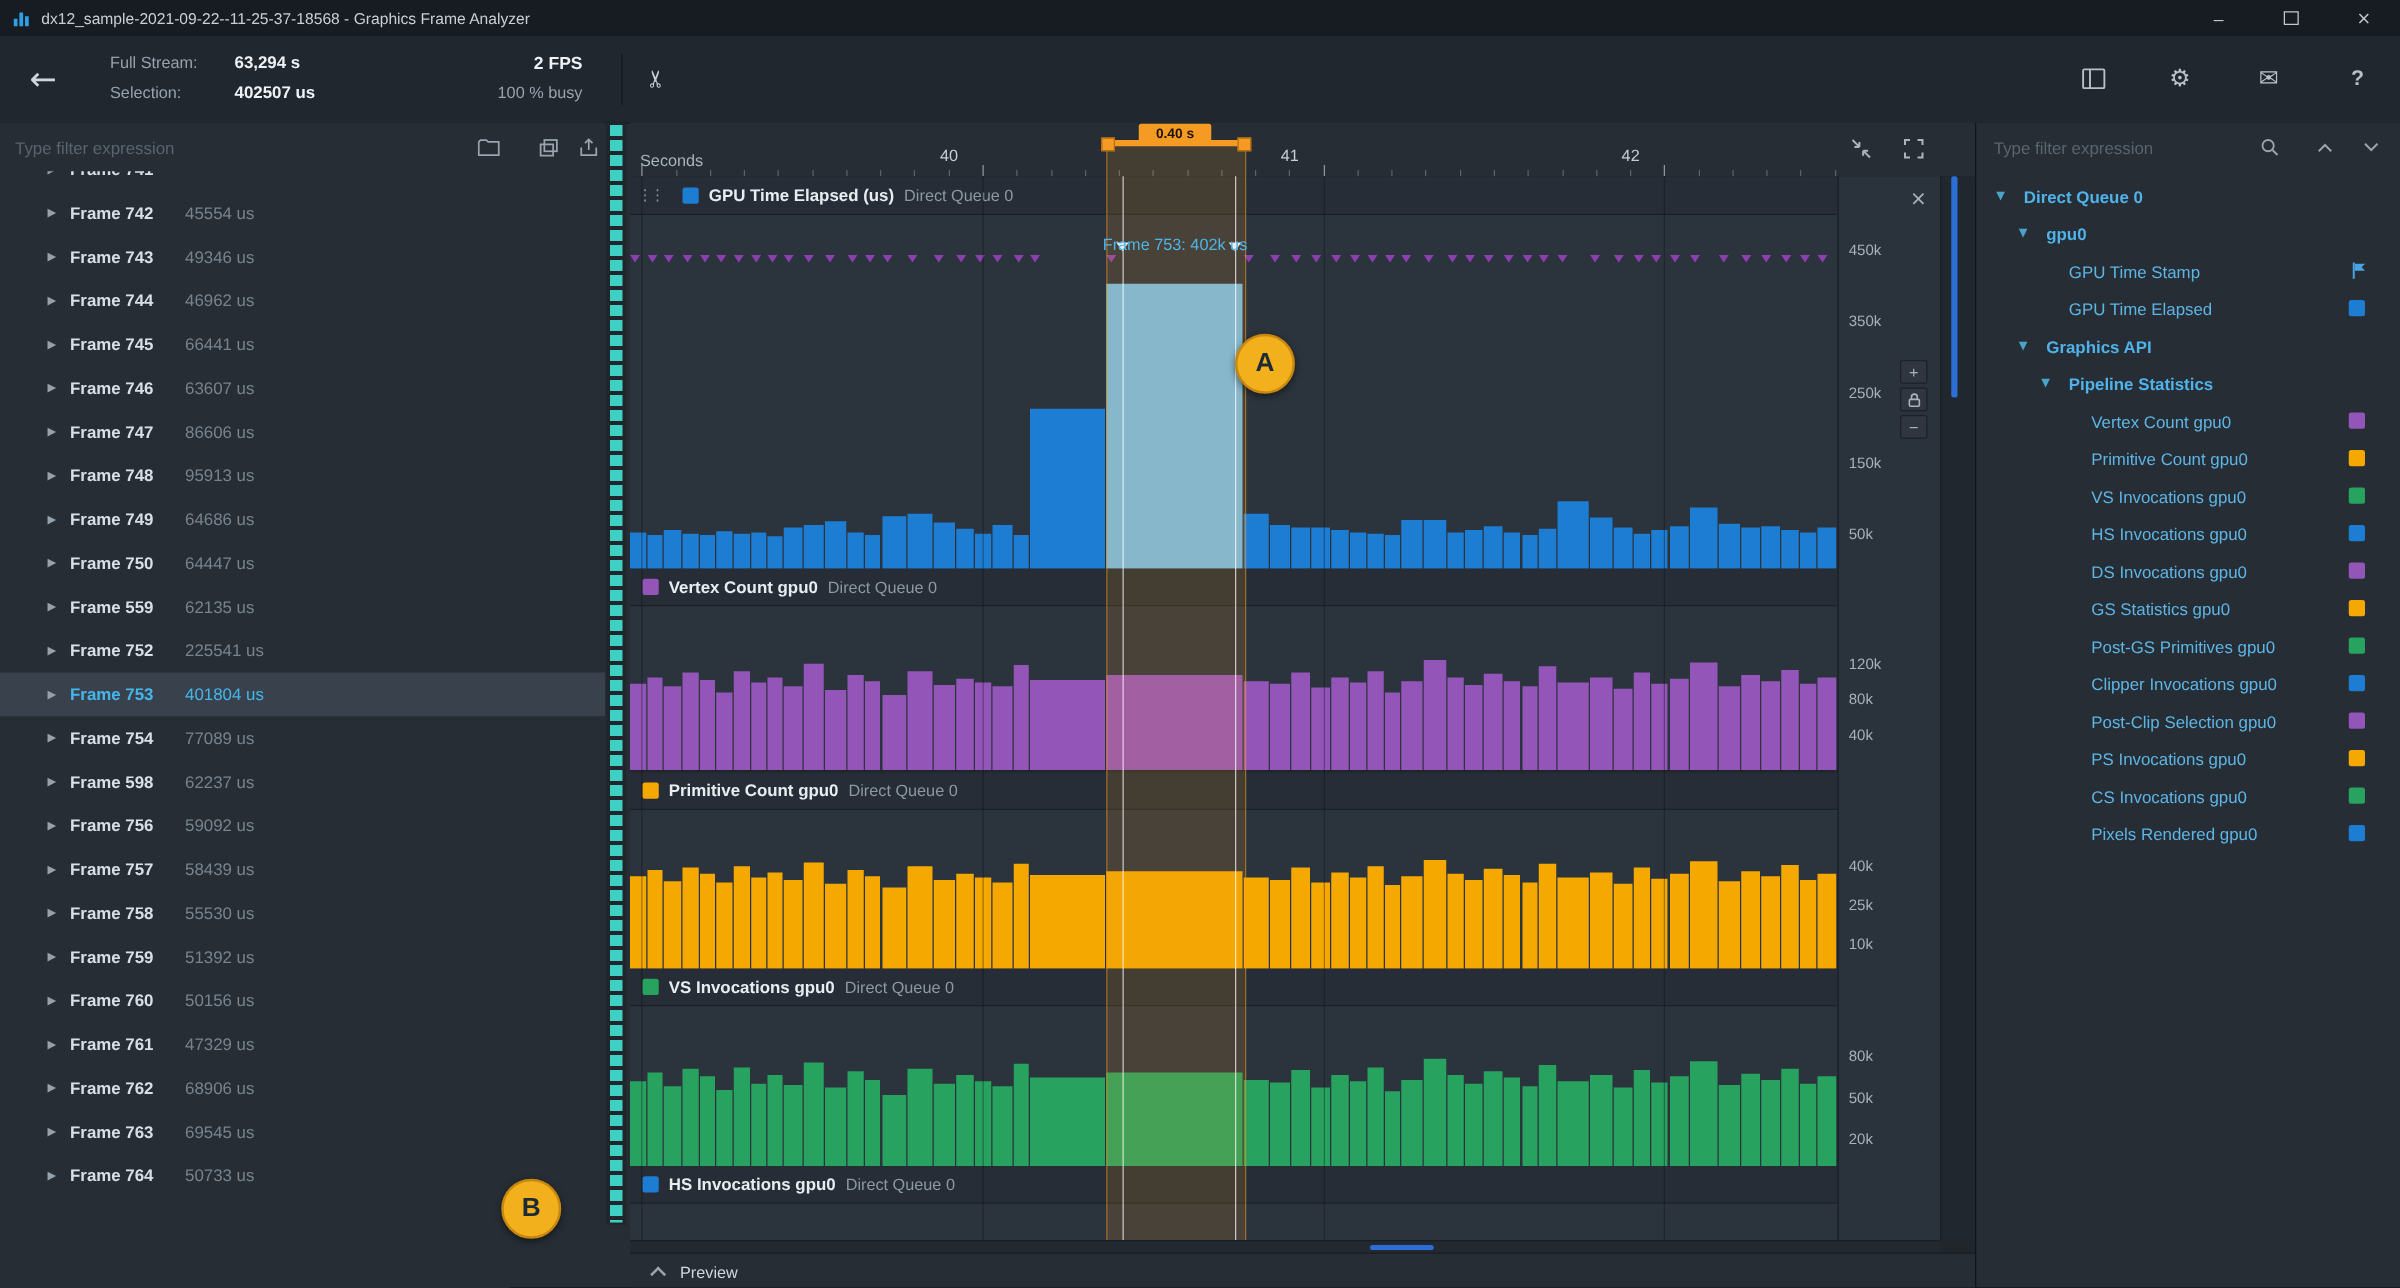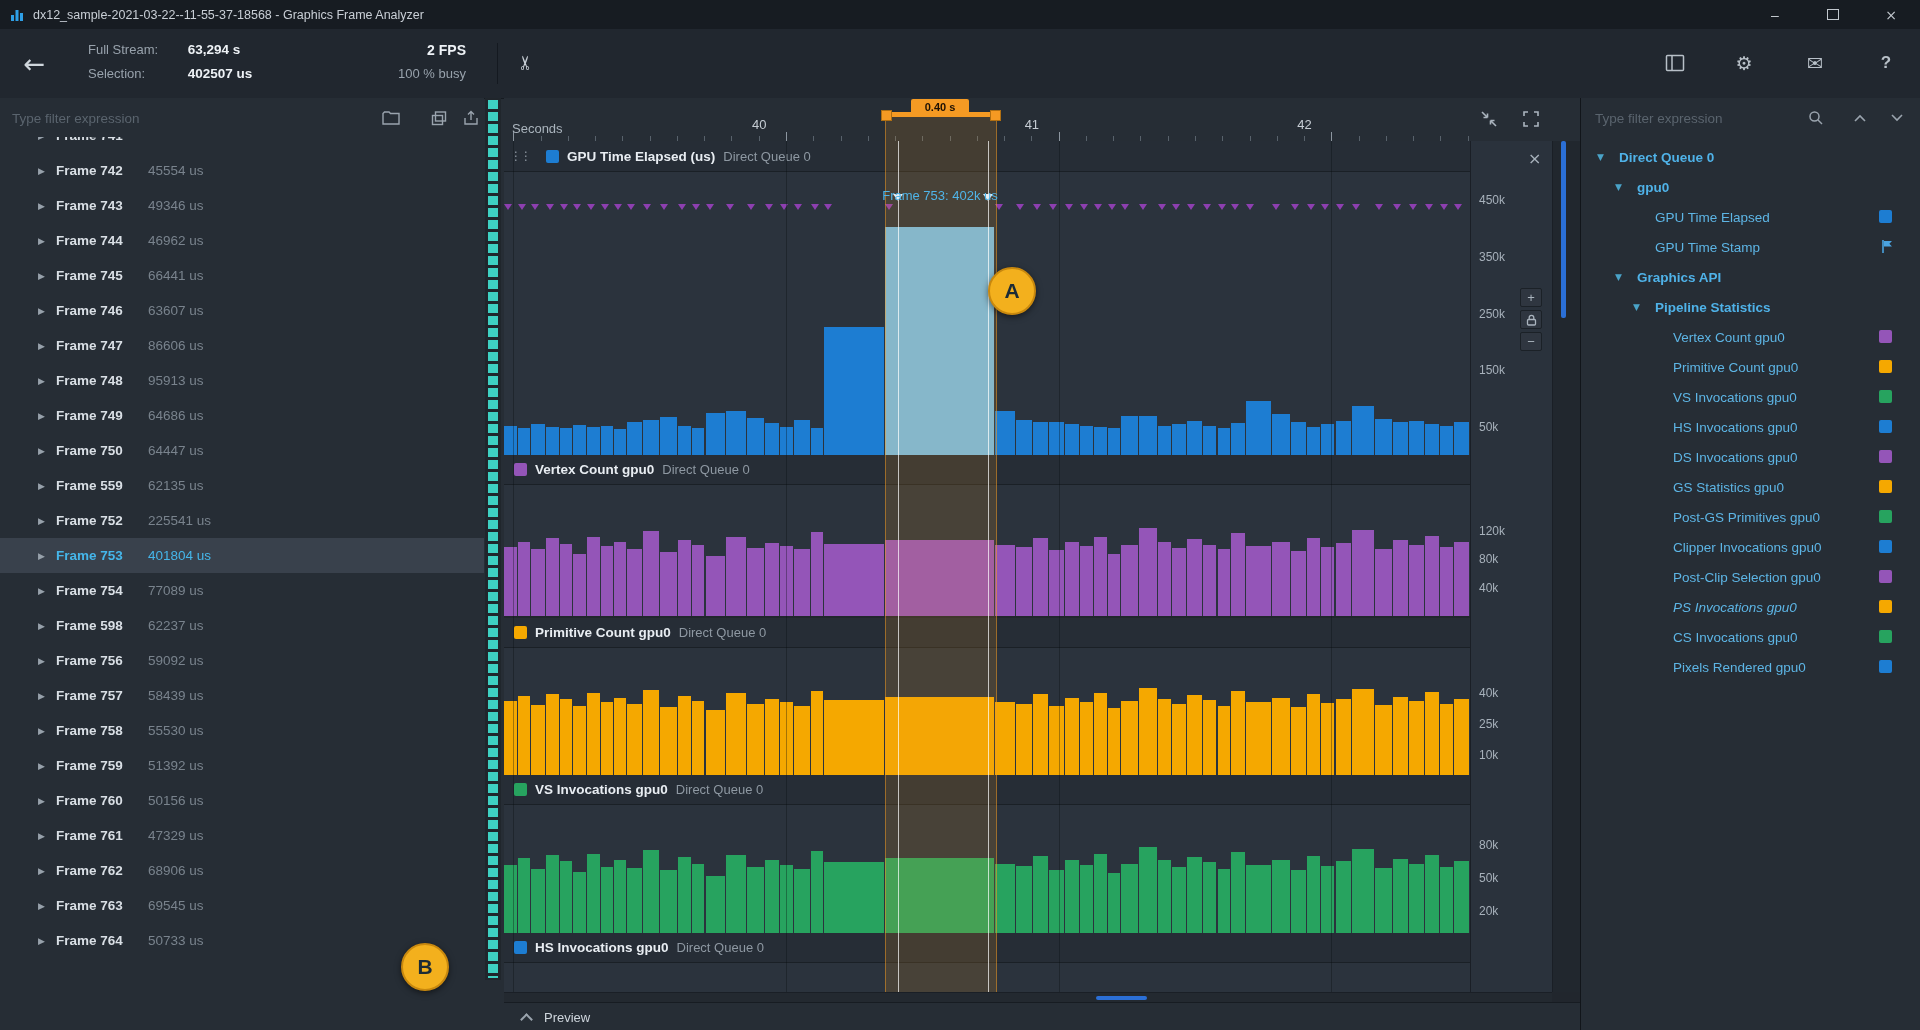--- a/index.html
+++ b/index.html
@@ -150,21 +150,21 @@
 <div id="app">
 
   <div id="titlebar">
     <span class="app-ico">
       <svg width="14" height="14" viewBox="0 0 14 14">
         <rect x="1" y="7" width="3" height="6" fill="#2e9fe6"></rect>
         <rect x="5.5" y="2" width="3" height="11" fill="#2e9fe6"></rect>
         <rect x="10" y="5" width="3" height="8" fill="#2e9fe6"></rect>
       </svg>
     </span>
-    <span id="title-text">dx12_sample-2021-03-22--11-55-37-18568 - Graphics Frame Analyzer</span>
+    <span id="title-text">dx12_sample-2021-09-22--11-25-37-18568 - Graphics Frame Analyzer</span>
     <div id="win-controls">
       <span class="winbtn">–</span>
       <span class="winbtn">
           <span class="box"></span>
         </span>
       <span class="winbtn glyph">×</span>
     </div>
   </div>
 
   <div id="toolbar">
@@ -811,33 +811,33 @@
         <div class="tree-row" style="padding-left: 16px;">
           <span class="tree-tri glyph">▼</span>
           <span class="tree-label bold">Direct Queue 0</span>
         </div>
         <div class="tree-row" style="padding-left: 34px;">
           <span class="tree-tri glyph">▼</span>
           <span class="tree-label bold">gpu0</span>
         </div>
         <div class="tree-row" style="padding-left: 52px;">
           <span class="tree-tri glyph"></span>
-          <span class="tree-label">GPU Time Elapsed</span>
-          <span class="tree-swatch" style="background: rgb(29, 125, 210);"></span>
-        </div>
-        <div class="tree-row" style="padding-left: 52px;">
-          <span class="tree-tri glyph"></span>
           <span class="tree-label">GPU Time Stamp</span>
           <span class="tree-flag">
             <svg width="14" height="15" viewBox="0 0 14 15">
               <line x1="3" y1="1" x2="3" y2="14" stroke="#4aa3e0" stroke-width="1.6"></line>
               <path d="M4 2 h8 l-2.6 2.8 L12 7.6 H4 Z" fill="#4aa3e0"></path>
             </svg>
           </span>
         </div>
+        <div class="tree-row" style="padding-left: 52px;">
+          <span class="tree-tri glyph"></span>
+          <span class="tree-label">GPU Time Elapsed</span>
+          <span class="tree-swatch" style="background: rgb(29, 125, 210);"></span>
+        </div>
         <div class="tree-row" style="padding-left: 34px;">
           <span class="tree-tri glyph">▼</span>
           <span class="tree-label bold">Graphics API</span>
         </div>
         <div class="tree-row" style="padding-left: 52px;">
           <span class="tree-tri glyph">▼</span>
           <span class="tree-label bold">Pipeline Statistics</span>
         </div>
         <div class="tree-row" style="padding-left: 70px;">
           <span class="tree-tri glyph"></span>
@@ -877,21 +877,21 @@
         <div class="tree-row" style="padding-left: 70px;">
           <span class="tree-tri glyph"></span>
           <span class="tree-label">Clipper Invocations gpu0</span>
           <span class="tree-swatch" style="background: rgb(29, 125, 210);"></span>
         </div>
         <div class="tree-row" style="padding-left: 70px;">
           <span class="tree-tri glyph"></span>
           <span class="tree-label">Post-Clip Selection gpu0</span>
           <span class="tree-swatch" style="background: rgb(148, 85, 184);"></span>
         </div>
-        <div class="tree-row" style="padding-left: 70px; font-style: italic;">
+        <div class="tree-row" style="padding-left: 70px;">
           <span class="tree-tri glyph"></span>
           <span class="tree-label">PS Invocations gpu0</span>
           <span class="tree-swatch" style="background: rgb(245, 168, 0);"></span>
         </div>
         <div class="tree-row" style="padding-left: 70px; text-align: center;">
           <span class="tree-tri glyph"></span>
           <span class="tree-label">CS Invocations gpu0</span>
           <span class="tree-swatch" style="background: rgb(39, 163, 95);"></span>
         </div>
         <div class="tree-row" style="padding-left: 70px;">

